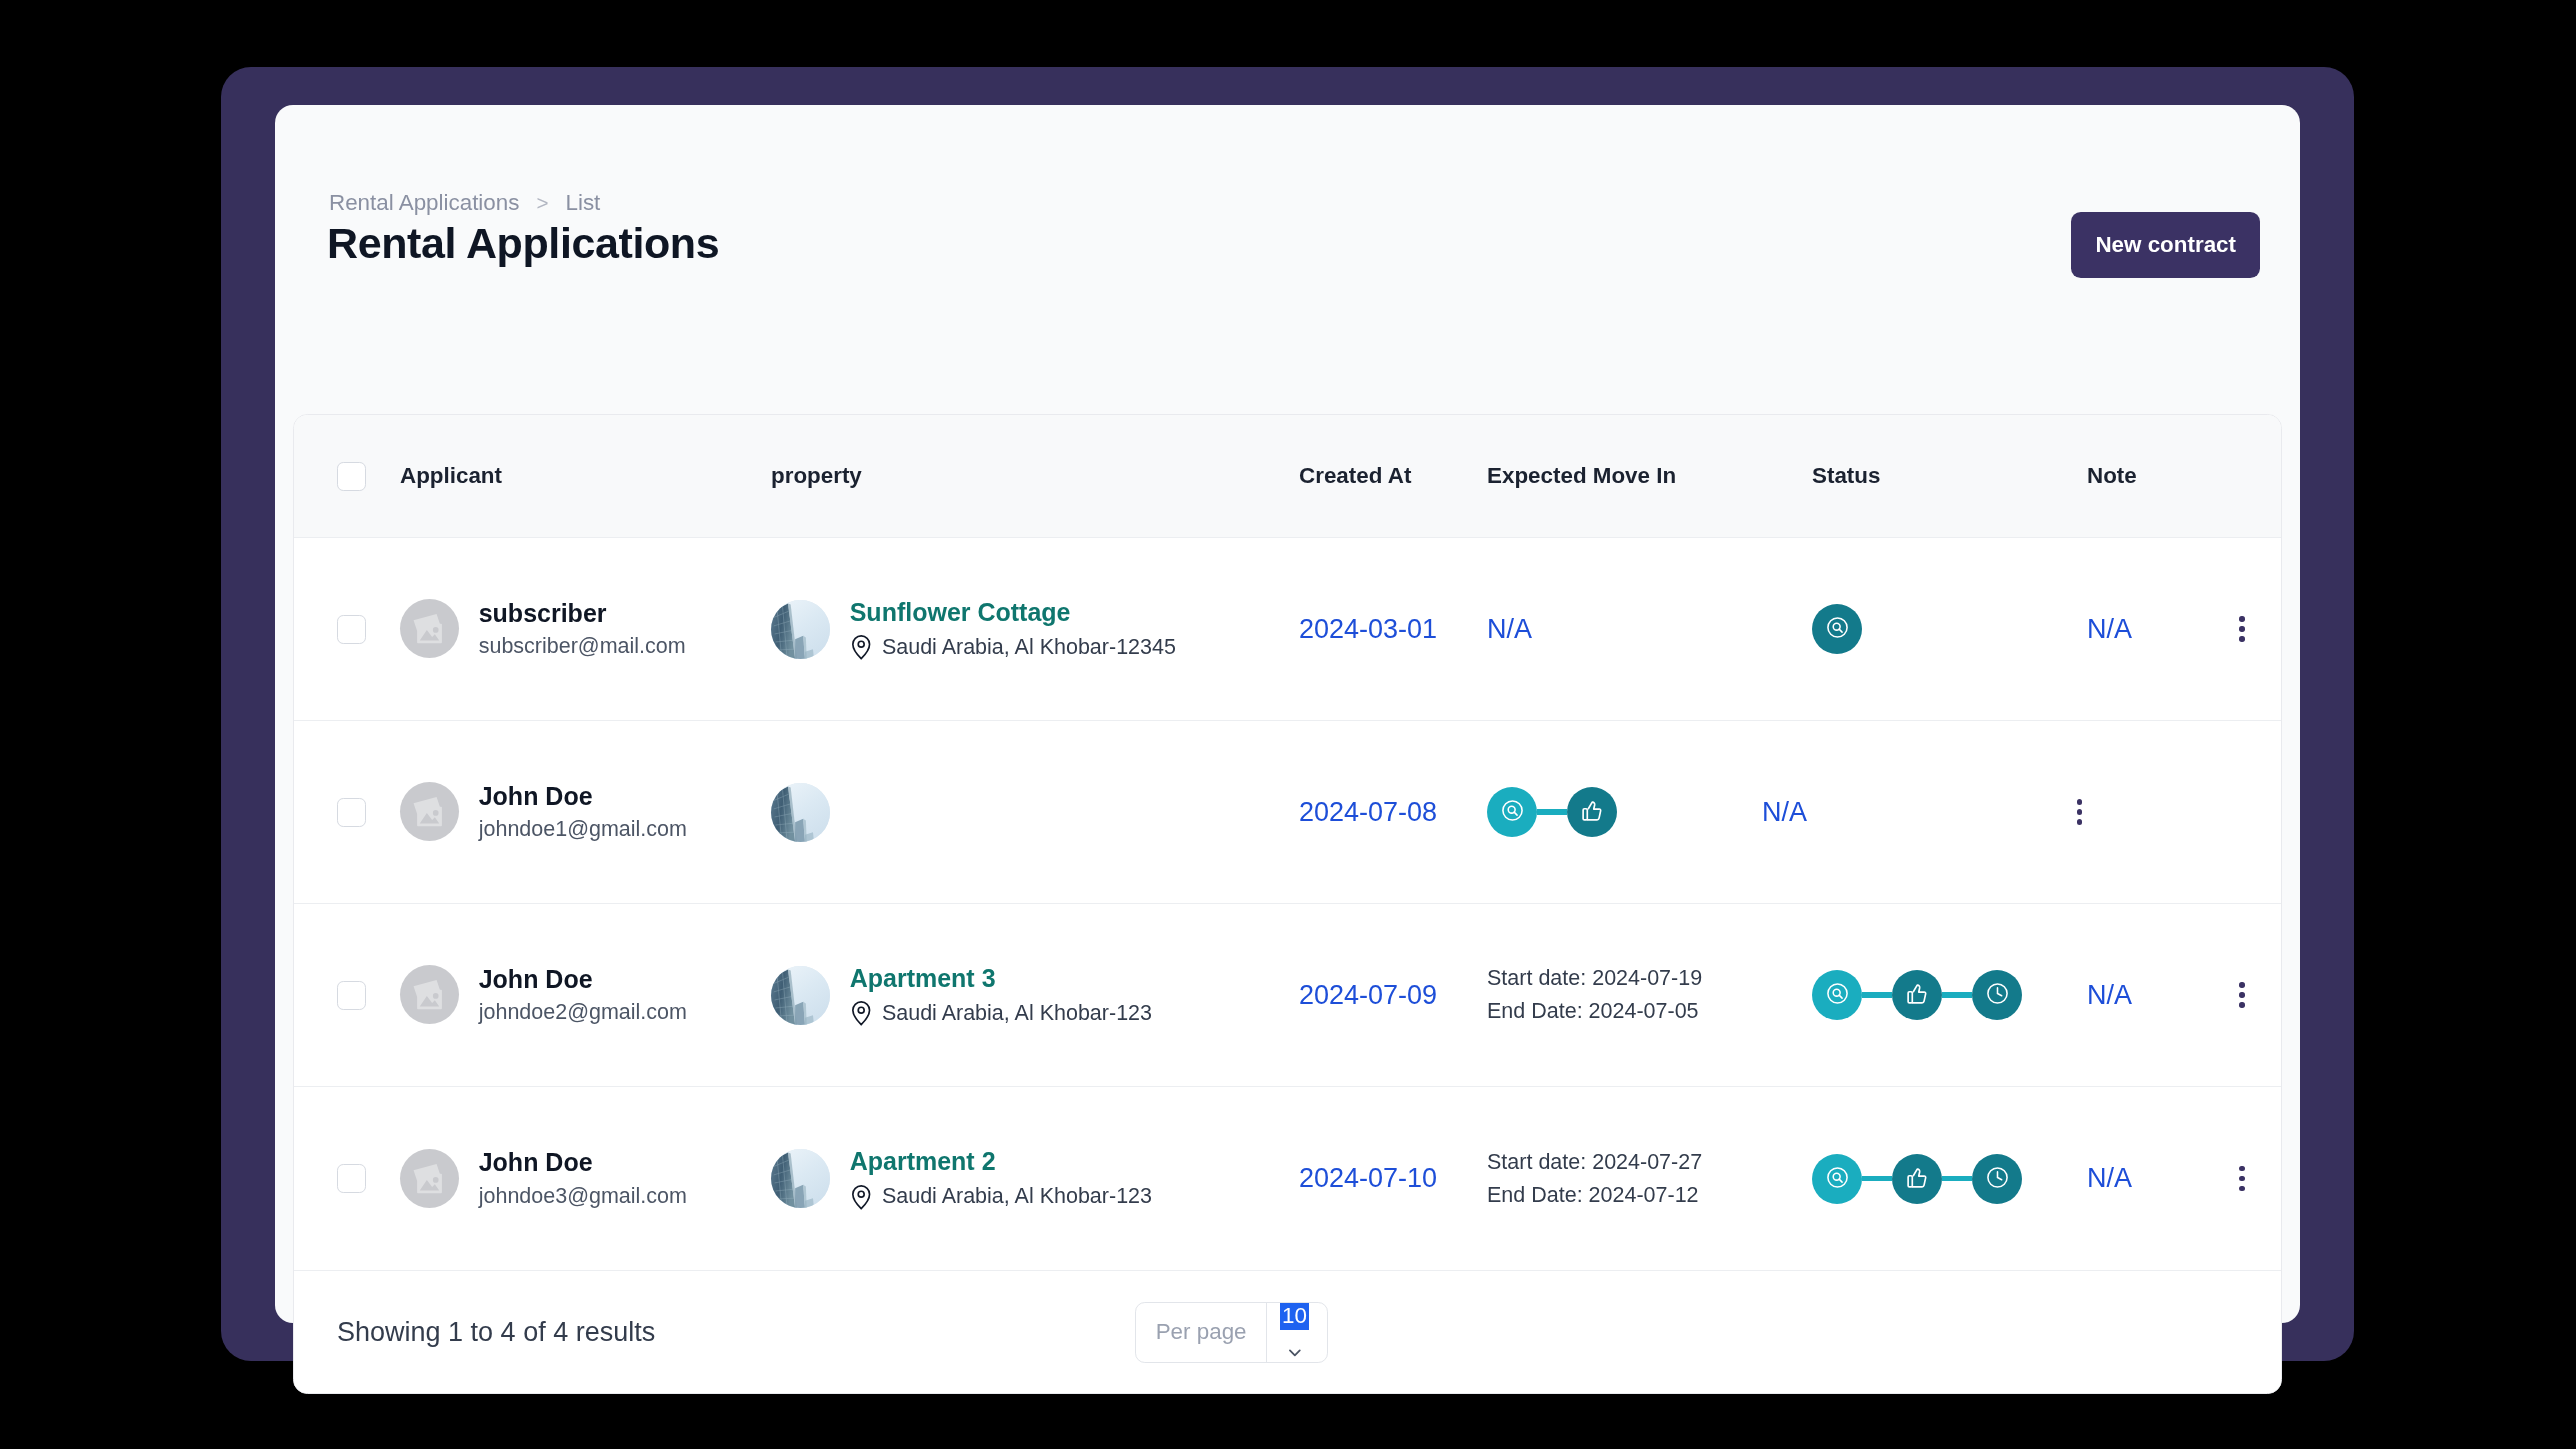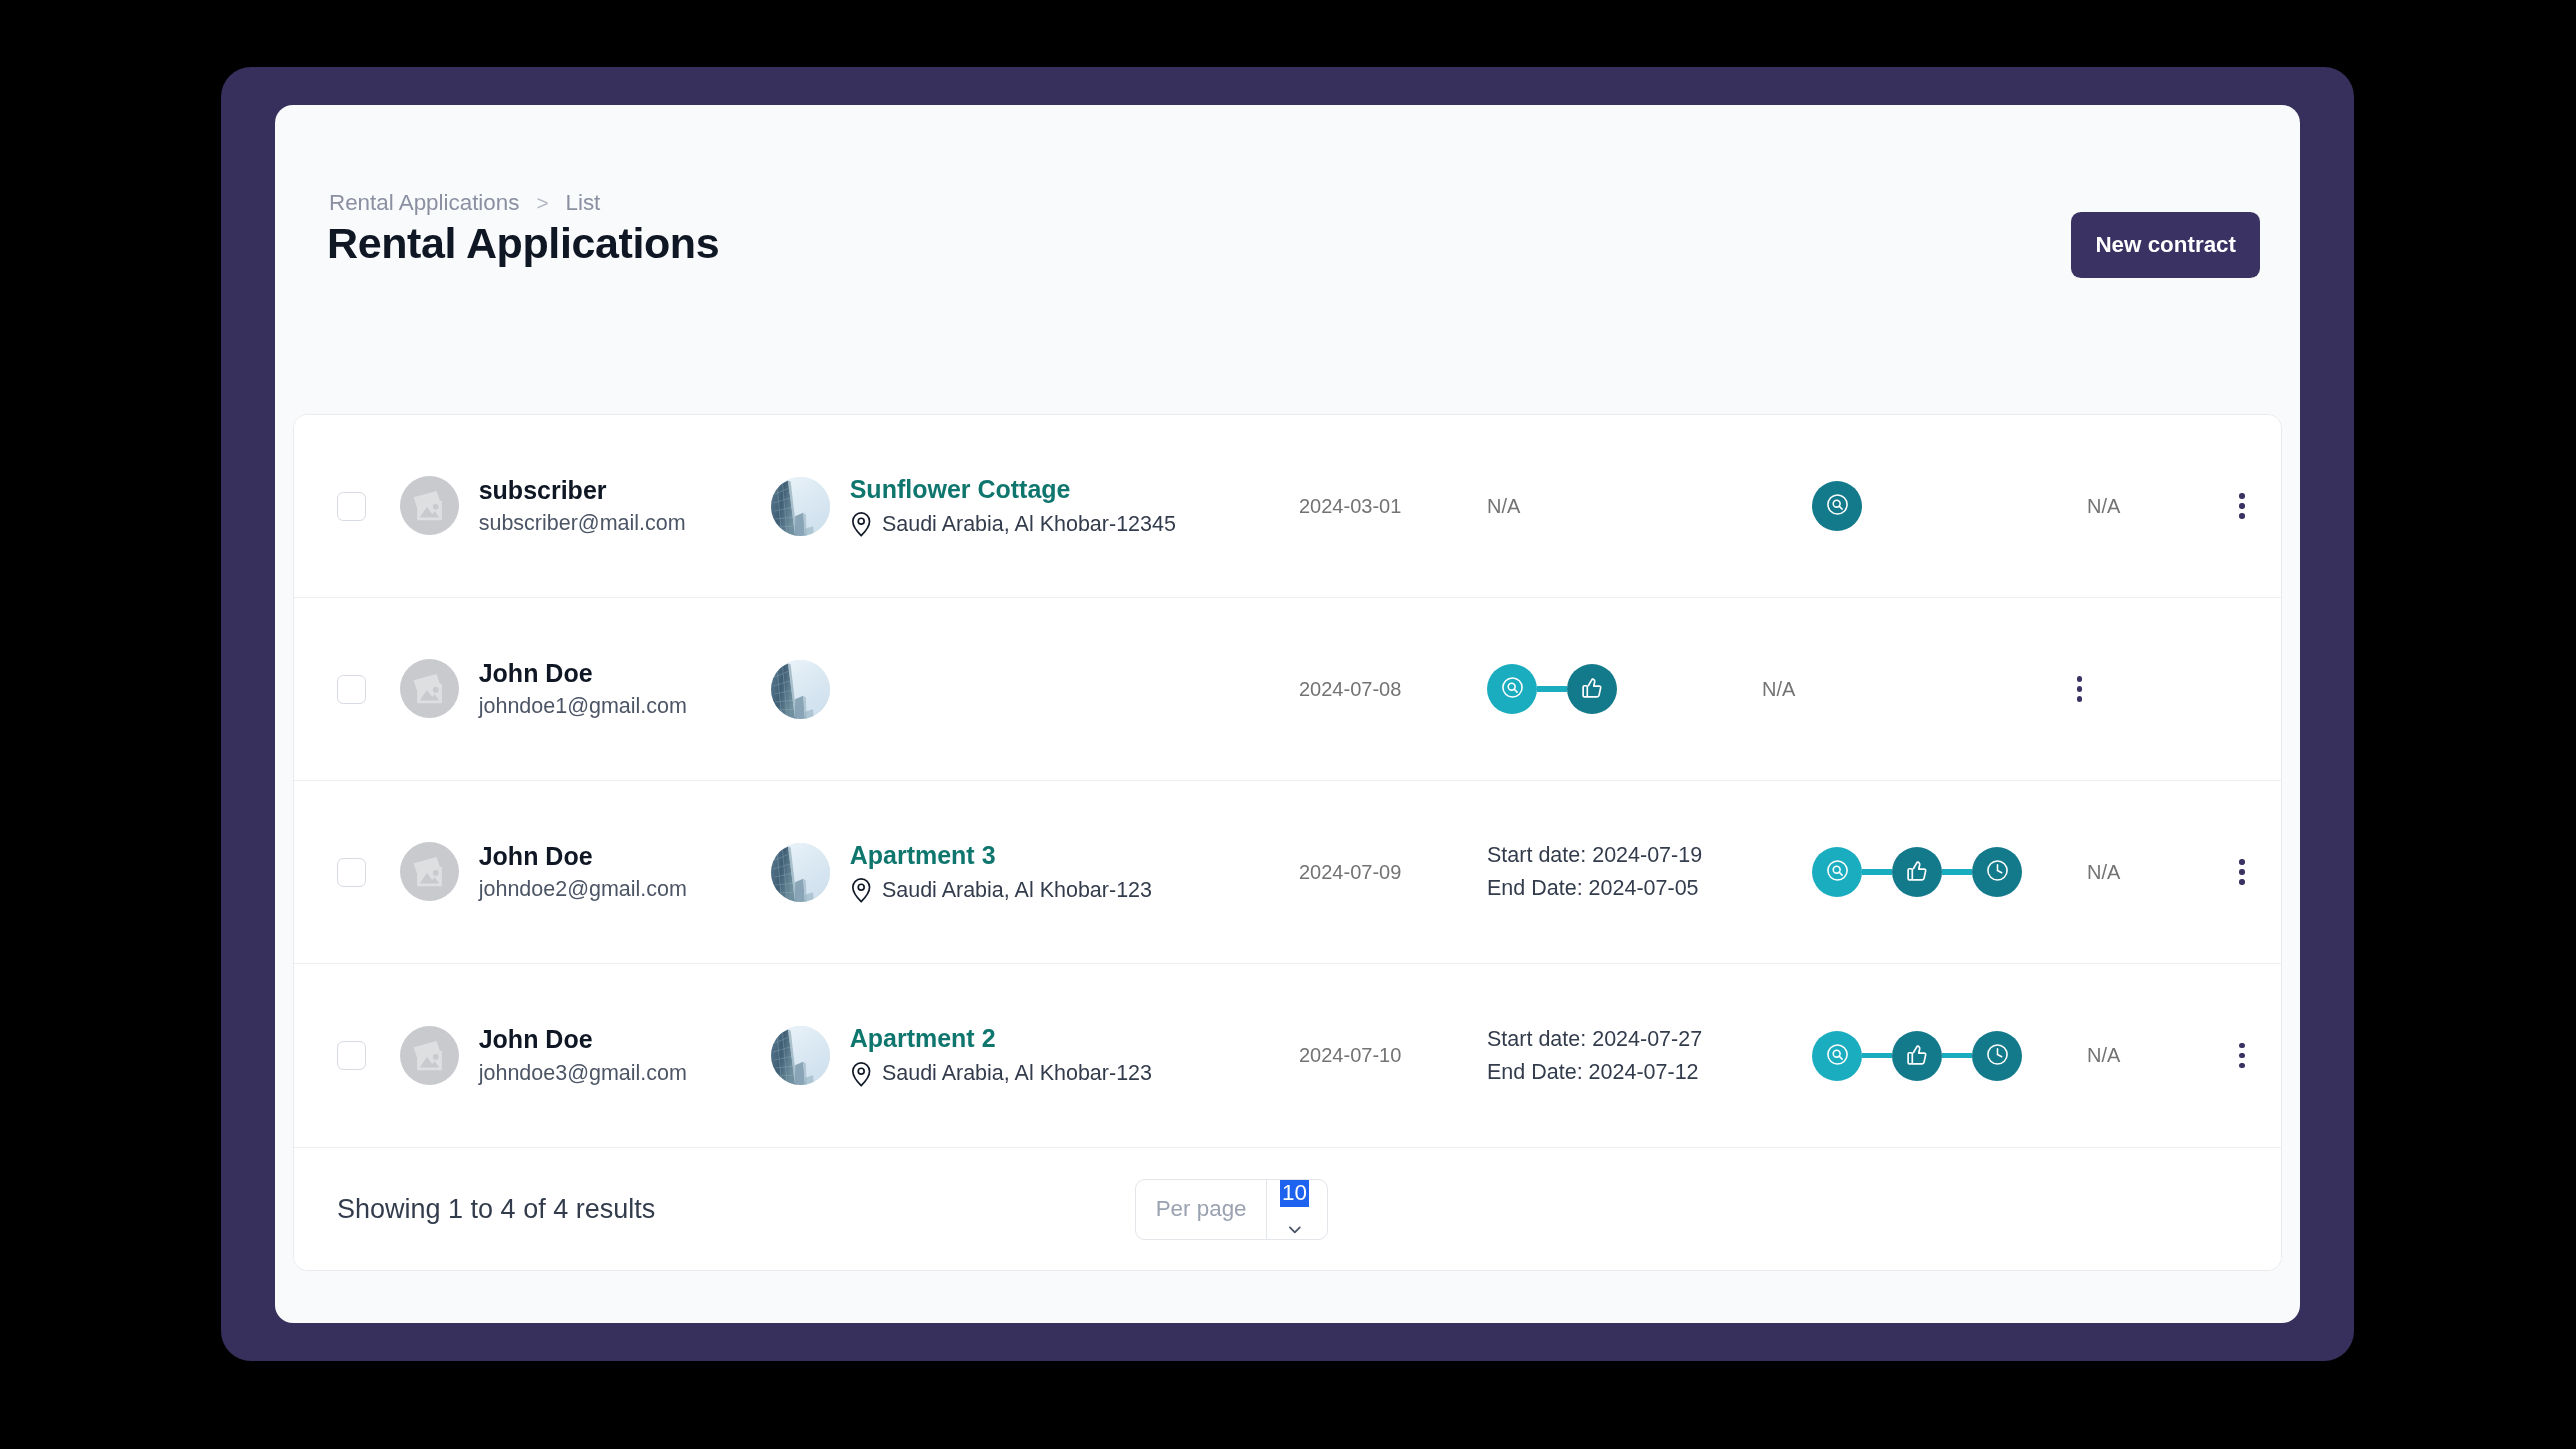--- a/index.html
+++ b/index.html
@@ -191,22 +191,22 @@
     align-items: center;
     gap: 9.8px;
     font-size: 21.5px;
     color: #333c4c;
     white-space: nowrap;
   }
   .pin-icon { flex: 0 0 22.4px; line-height: 0; }
 
   
   .cell-text {
-    font-size: 20px;
-    color: #737373;
+    font-size: 27px;
+    color: #1d4ed8;
     white-space: nowrap;
   }
   .move-lines { display: flex; flex-direction: column; gap: 8px; }
   .move-lines span { font-size: 21.5px; color: #333c4c; white-space: nowrap; }
 
   
   .status-chain { display: flex; align-items: center; }
   .badge {
     width: 50px;
     height: 50px;
@@ -307,20 +307,32 @@
       <span class="sep">&gt;</span>
       <span class="crumb">List</span>
     </div>
 
     <h1 id="page-title">Rental Applications</h1>
 
     <button id="new-contract-btn">New contract</button>
 
     <div id="table-card">
 
+      <div class="trow" id="table-head">
+        <div class="c-check">
+          <span class="checkbox"></span>
+        </div>
+        <div class="c-appl th">Applicant</div>
+        <div class="c-prop th">property</div>
+        <div class="c-created th">Created At</div>
+        <div class="c-move th">Expected Move In</div>
+        <div class="c-status th">Status</div>
+        <div class="c-note th">Note</div>
+        <div class="c-menu"></div>
+      </div>
 
       <div id="table-body">
           <div class="trow body-row">
             <div class="c-check">
               <span class="checkbox"></span>
             </div>
             <div class="c-appl applicant-cell">
               <span class="avatar"><span><svg width="39" height="36" viewBox="0 0 44 40">
                     <g fill="#dedfe1">
                       <path d="M4 10 L30 3 L34 15 L8 22 Z"></path>

